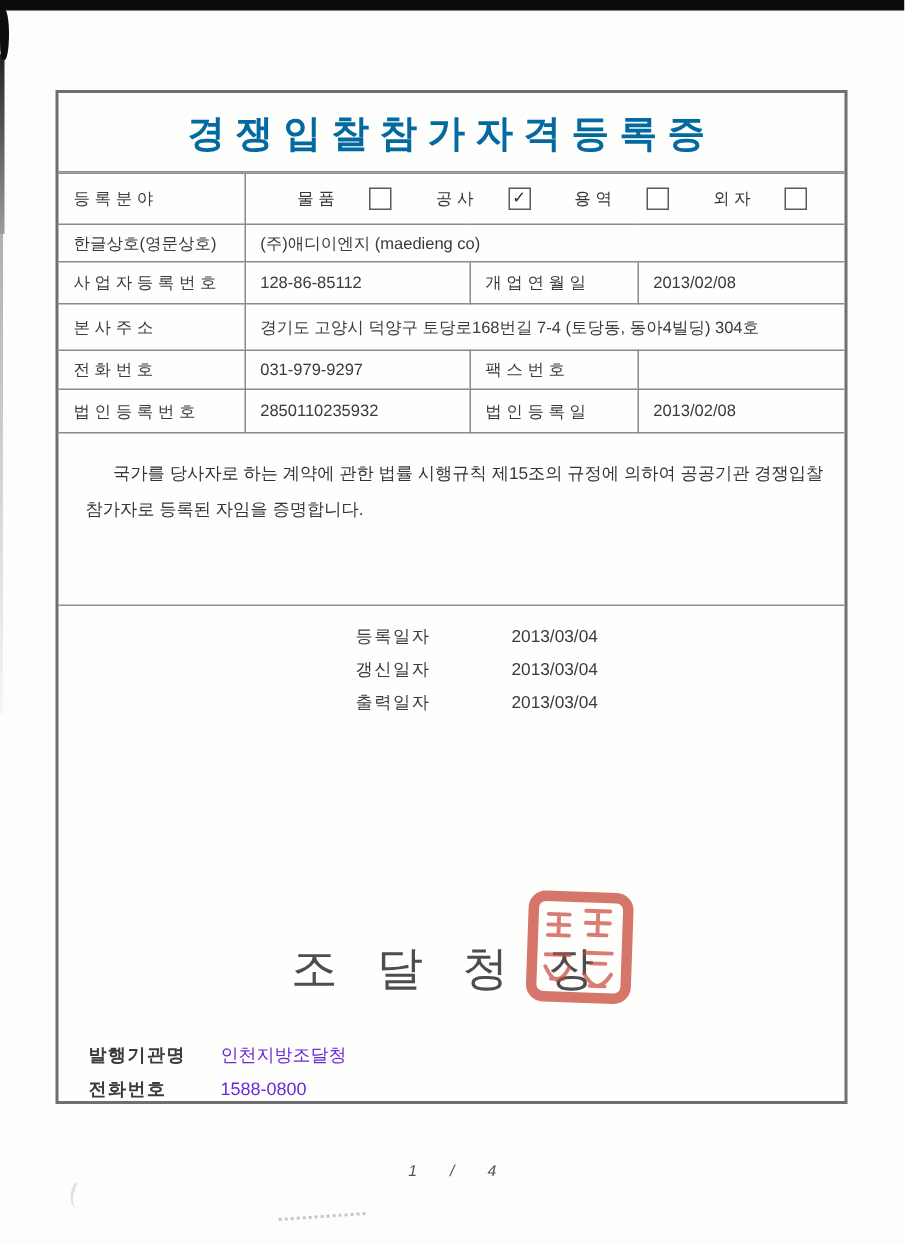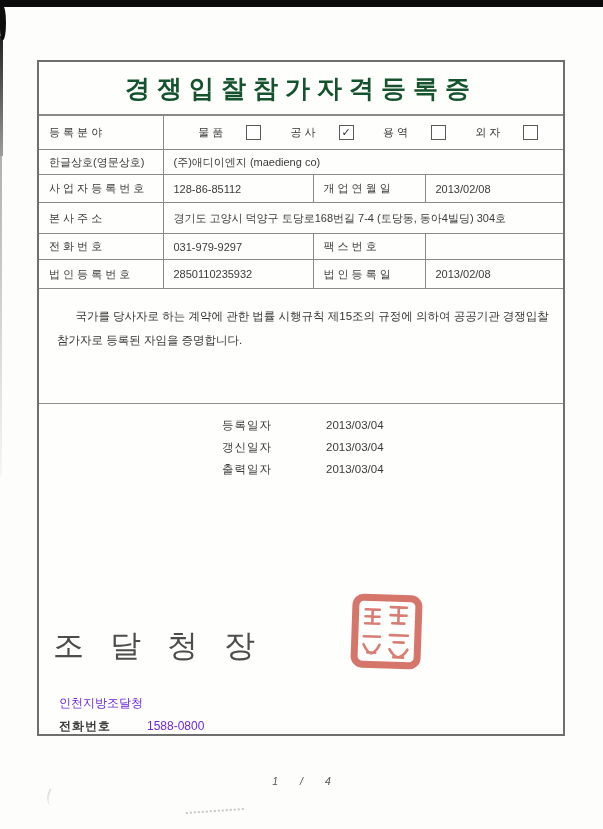--- a/index.html
+++ b/index.html
@@ -19,21 +19,21 @@
   .pencil-1{position:absolute;left:186px;top:810px;width:58px;height:7px;
     border-top:2px dotted #9a9a9a;opacity:.55;transform:rotate(-4deg);}
   .pencil-2{position:absolute;left:46px;top:790px;width:10px;height:16px;
     border-left:2px solid #b5b5b5;opacity:.4;transform:rotate(24deg);border-radius:0 0 0 80%;}
 
   
   .frame{position:absolute;left:37px;top:60px;width:528px;height:676px;
     border:2px solid #6f6f6f;background:#fefefd;box-sizing:border-box;}
 
   .title{height:52px;display:flex;align-items:center;justify-content:center;
-    font-size:25px;font-weight:700;letter-spacing:7px;color:#14532d;
+    font-size:25px;font-weight:700;letter-spacing:7px;color:#0369a1;
     border-bottom:1px solid #8a8a8a;}
 
   table.info-table{width:100%;border-collapse:collapse;table-layout:fixed;}
   table.info-table td{border:1px solid #8a8a8a;font-size:11px;color:#3a3a3a;
     padding:0 0 0 10px;overflow:hidden;white-space:nowrap;}
   table.info-table tr td:first-child{border-left:none;}
   table.info-table tr td:last-child{border-right:none;}
   td.lbl{text-align:left;padding:0 2px;color:#333;}
   td.val{color:#404040;}
   tr.r-cat{height:34px;} tr.r-co{height:25px;} tr.r-biz{height:28px;}
@@ -42,26 +42,26 @@
   .cat-flex{display:flex;justify-content:space-around;align-items:center;padding:0 10px;}
   .opt{display:inline-flex;align-items:center;gap:23px;font-size:11px;color:#333;}
   .checkbox{width:13px;height:13px;border:1px solid #5a5a5a;display:inline-block;
     font-size:11px;line-height:13px;text-align:center;color:#2f2f2f;background:#fff;}
 
   .statement{margin:16px 14px 0 18px;font-size:11.5px;line-height:2.05;color:#343434;}
   .statement p{margin:0;}
   .statement p.indent{text-indent:1.6em;}
   .stmt-divider{position:absolute;left:0;right:0;top:341px;border-top:1px solid #8f8f8f;}
 
-  .dates{position:absolute;left:183px;top:352px;}
+  .dates{position:absolute;left:198px;top:352px;}
   .date-row{display:flex;font-size:11.5px;line-height:22px;color:#3a3a3a;}
   .d-lbl{width:68px;letter-spacing:1px;}
   .d-val{margin-left:36px;}
 
-  .signature{position:absolute;left:0;right:0;top:563px;text-align:left;padding-left:14px;font-family:Liberation Serif, serif;}
+  .signature{position:absolute;left:0;right:0;top:563px;text-align:center;padding-left:14px;font-family:Liberation Serif, serif;}
   .sig-text{font-size:31px;letter-spacing:26px;color:#4d4d4d;font-weight:500;}
   .seal{position:absolute;left:311px;top:531px;width:73px;height:77px;transform:rotate(2deg);opacity:.88;}
 
   .issuer{position:absolute;left:20px;top:630px;}
   .issuer-row{display:flex;font-size:12px;line-height:23px;color:#333;}
   .i-lbl{width:88px;font-weight:700;letter-spacing:1px;color:#3b3b3b;}
   .i-val{color:#6d28d9;}
 
   .footer-page{position:absolute;left:0;right:0;top:775px;text-align:center;
     font-size:10.5px;color:#555;font-style:italic;}
@@ -175,20 +175,21 @@
           <path d="M15 17 h14 M15 24 h14 M22 17 v14 M15 31 h14"></path>
           <path d="M40 14 h16 M48 14 v16 M40 22 h16 M42 30 h12"></path>
           <path d="M14 44 h16 M14 52 q4 8 8 9 q5 -2 8 -9 M18 60 h8"></path>
           <path d="M40 42 h18 M44 49 h10 M40 56 q4 7 9 8 q5 -1 9 -8 M44 64 h10"></path>
         </g>
       </g>
     </svg>
 
     <div class="issuer">
       <div class="issuer-row">
+        <span class="i-lbl">발행기관명</span>
         <span class="i-val">인천지방조달청</span>
       </div>
       <div class="issuer-row">
         <span class="i-lbl">전화번호</span>
         <span class="i-val">1588-0800</span>
       </div>
     </div>
 
   </div>
 

